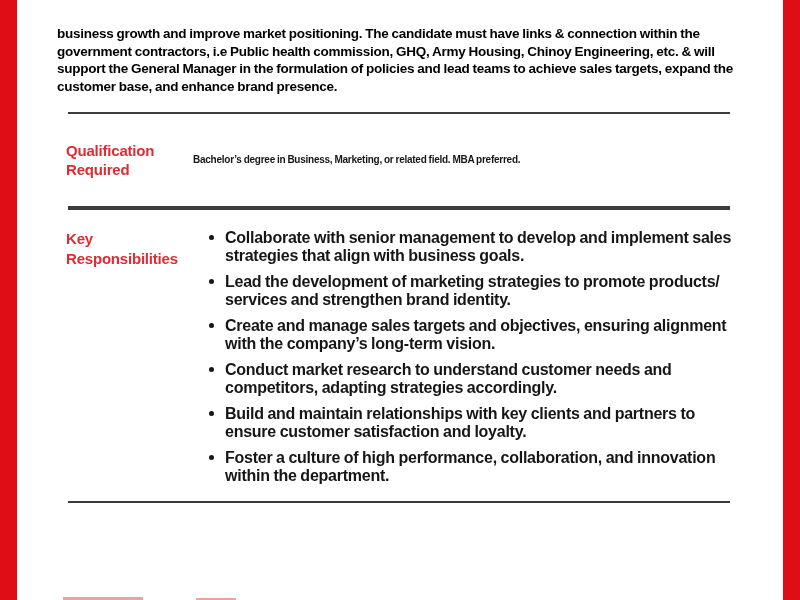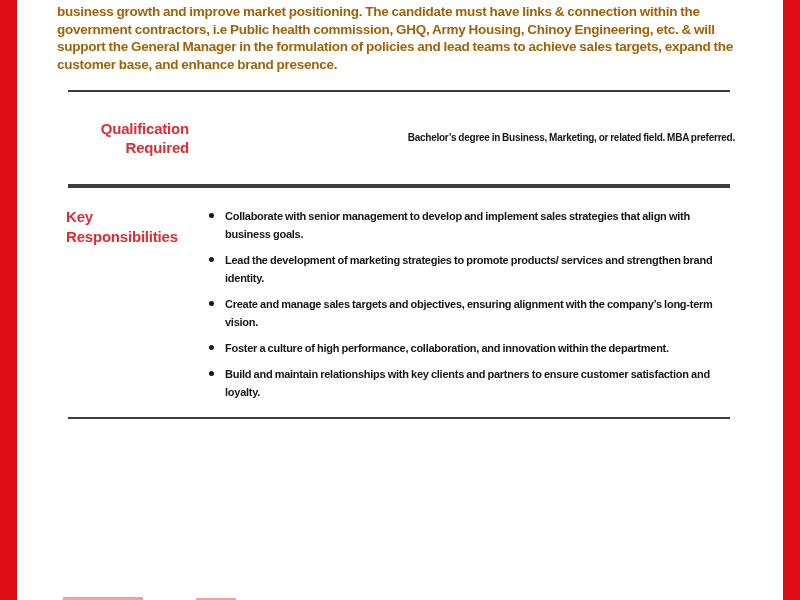--- a/index.html
+++ b/index.html
@@ -16,41 +16,42 @@
     position: absolute; top: 0; bottom: 0; width: 17px;
     background: #DE0D16;
   }
   .side-border.left  { left: 0; }
   .side-border.right { right: 0; }
 
   .content {
     position: absolute; left: 57px; top: 0; width: 678px;
   }
   .intro {
-    padding-top: 3px;
+    padding-top: 10px;
     font-size: 13.5px;
     line-height: 17.6px;
     letter-spacing: -0.25px;
     word-spacing: -0.5px;
-    color: #a16207;
+    color: #000000;
+    margin-top: 15px;
   }
   .divider {
     height: 2px;
     width: 662px;
     margin-left: 11px;
     background: #3c3c3c;
     border: none;
   }
   .divider.d1 { margin-top: 17px; }
 
   .section-row {
     display: grid;
     grid-template-columns: 136px 1fr;
   }
-  .section-row.center { align-items: center; text-align: right; }
+  .section-row.center { align-items: center; }
   .row-qualification { min-height: 92px; }
   .row-experience   { min-height: 100px; }
   .row-responsibilities { padding: 19px 0 16px 0; }
 
   .section-label {
     color: #E02B33;
     font-size: 15px;
     line-height: 19.5px;
     max-width: 132px;
     padding-left: 9px;
@@ -65,21 +66,21 @@
 
   .bullet-list {
     list-style: none;
     padding-left: 16px;
     max-width: 540px;
   }
   .bullet-item {
     display: flex;
     gap: 11px;
     margin-bottom: 8px;
-    font-size: 11px;
+    font-size: 16px;
     line-height: 18px;
     letter-spacing: -0.25px;
     word-spacing: -0.5px;
   }
   .bullet-item:last-child { margin-bottom: 0; }
   .bullet-dot {
     flex: 0 0 auto;
     width: 5px; height: 5px;
     border-radius: 50%;
     background: #161616;
@@ -126,25 +127,29 @@
       <li class="bullet-item">
         <span class="bullet-dot"></span>
         <span>Lead the development of marketing strategies to promote products/ services and strengthen brand identity.</span>
       </li>
       <li class="bullet-item">
         <span class="bullet-dot"></span>
         <span>Create and manage sales targets and objectives, ensuring alignment with the company’s long-term vision.</span>
       </li>
       <li class="bullet-item">
         <span class="bullet-dot"></span>
-        <span>Foster a culture of high performance, collaboration, and innovation within the department.</span>
+        <span>Conduct market research to understand customer needs and competitors, adapting strategies accordingly.</span>
       </li>
       <li class="bullet-item">
         <span class="bullet-dot"></span>
         <span>Build and maintain relationships with key clients and partners to ensure customer satisfaction and loyalty.</span>
+      </li>
+      <li class="bullet-item">
+        <span class="bullet-dot"></span>
+        <span>Foster a culture of high performance, collaboration, and innovation within the department.</span>
       </li>
     </ul>
   </div>
 
   <div class="divider"></div>
 
 </div>
 
 <div class="clipped-frag frag-a"></div>
 <div class="clipped-frag frag-b"></div>

